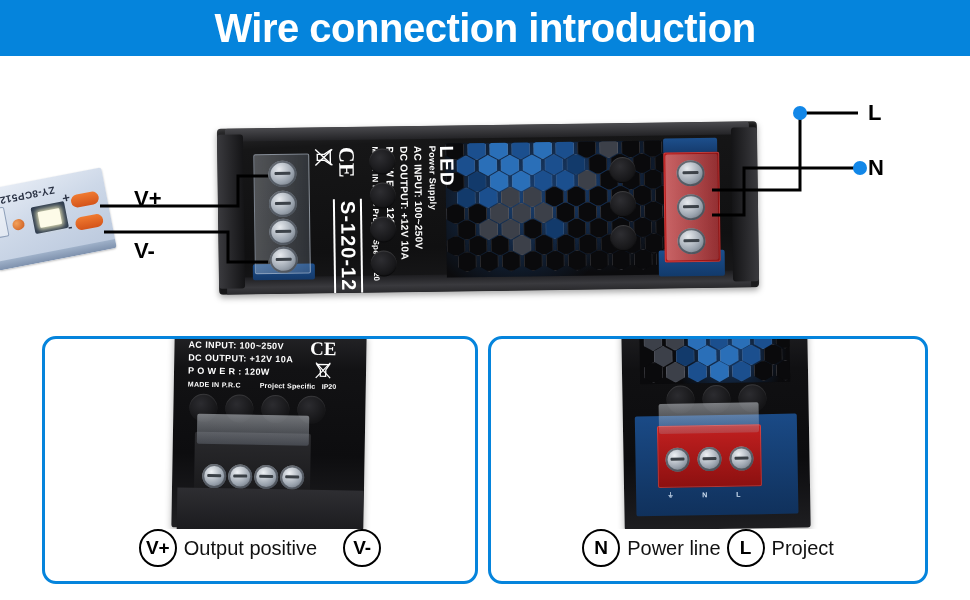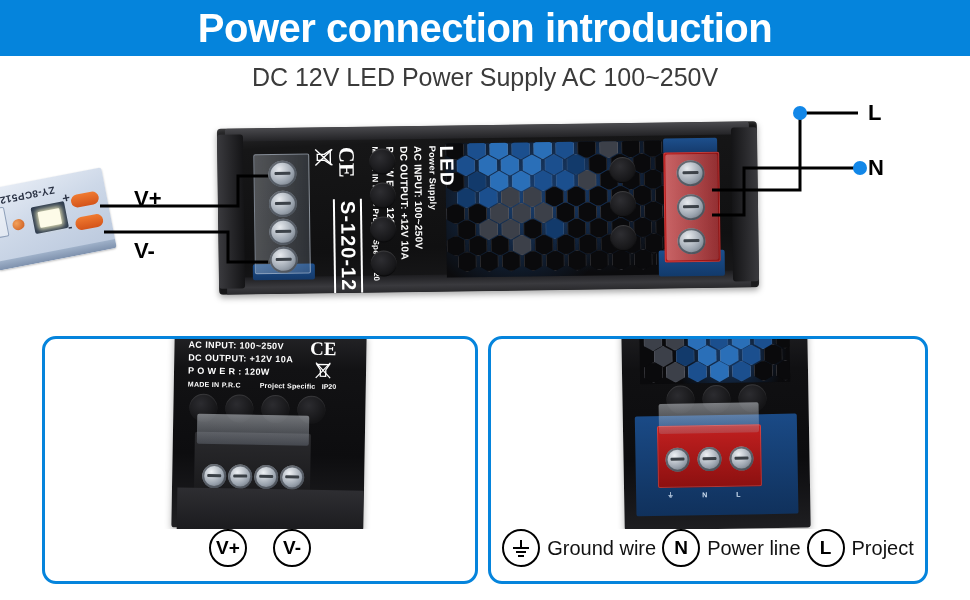--- a/index.html
+++ b/index.html
@@ -313,23 +313,22 @@
   .leg-gap { width: 14px; }
 
   svg { display: block; }
 </style>
 </head>
 <body>
 
 <div class="page">
 
   <div class="header-bar">
-    <div class="header-title">Power connection introduction</div>
+    <div class="header-title">Wire connection introduction</div>
   </div>
-  <div class="subtitle">DC 12V LED Power Supply AC 100~250V</div>
 
   <div class="diagram">
 
     <div class="led-strip">
       <div class="pcb-edge"></div>
       <div class="led-cut"></div>
       <div class="led-resistor"></div>
       <div class="led-chip">
           <i></i>
         </div>
@@ -546,20 +545,21 @@
           <div class="ph-screw" style="left:60px;"></div>
           <div class="ph-screw" style="left:86px;"></div>
         </div>
       </div>
       <div class="ph-base-l"></div>
     </div>
 
     <div class="legend">
       <div class="leg-item">
         <div class="badge">V+</div>
+        <div class="leg-text">Output positive</div>
       </div>
       <div class="leg-gap"></div>
       <div class="leg-item">
         <div class="badge">V-</div>
       </div>
     </div>
   </div>
 
   <div class="panel panel-right">
     <div class="panel-photo">
@@ -603,31 +603,20 @@
           <div class="ph-screw" style="left:40px;"></div>
           <div class="ph-screw" style="left:72px;"></div>
         </div>
         <div class="ph-mark-r" style="left:44px;">⏚</div>
         <div class="ph-mark-r" style="left:78px;">N</div>
         <div class="ph-mark-r" style="left:112px;">L</div>
       </div>
     </div>
 
     <div class="legend">
-      <div class="leg-item">
-        <div class="badge">
-          <svg width="24" height="24" viewBox="0 0 24 24">
-            <line x1="12" y1="4" x2="12" y2="12" stroke="#000" stroke-width="2"></line>
-            <line x1="4" y1="12" x2="20" y2="12" stroke="#000" stroke-width="2"></line>
-            <line x1="7" y1="16" x2="17" y2="16" stroke="#000" stroke-width="2"></line>
-            <line x1="9" y1="20" x2="15" y2="20" stroke="#000" stroke-width="2"></line>
-          </svg>
-        </div>
-        <div class="leg-text">Ground wire</div>
-      </div>
       <div class="leg-item">
         <div class="badge">N</div>
         <div class="leg-text">Power line</div>
       </div>
       <div class="leg-item">
         <div class="badge">L</div>
         <div class="leg-text">Project</div>
       </div>
     </div>
   </div>

